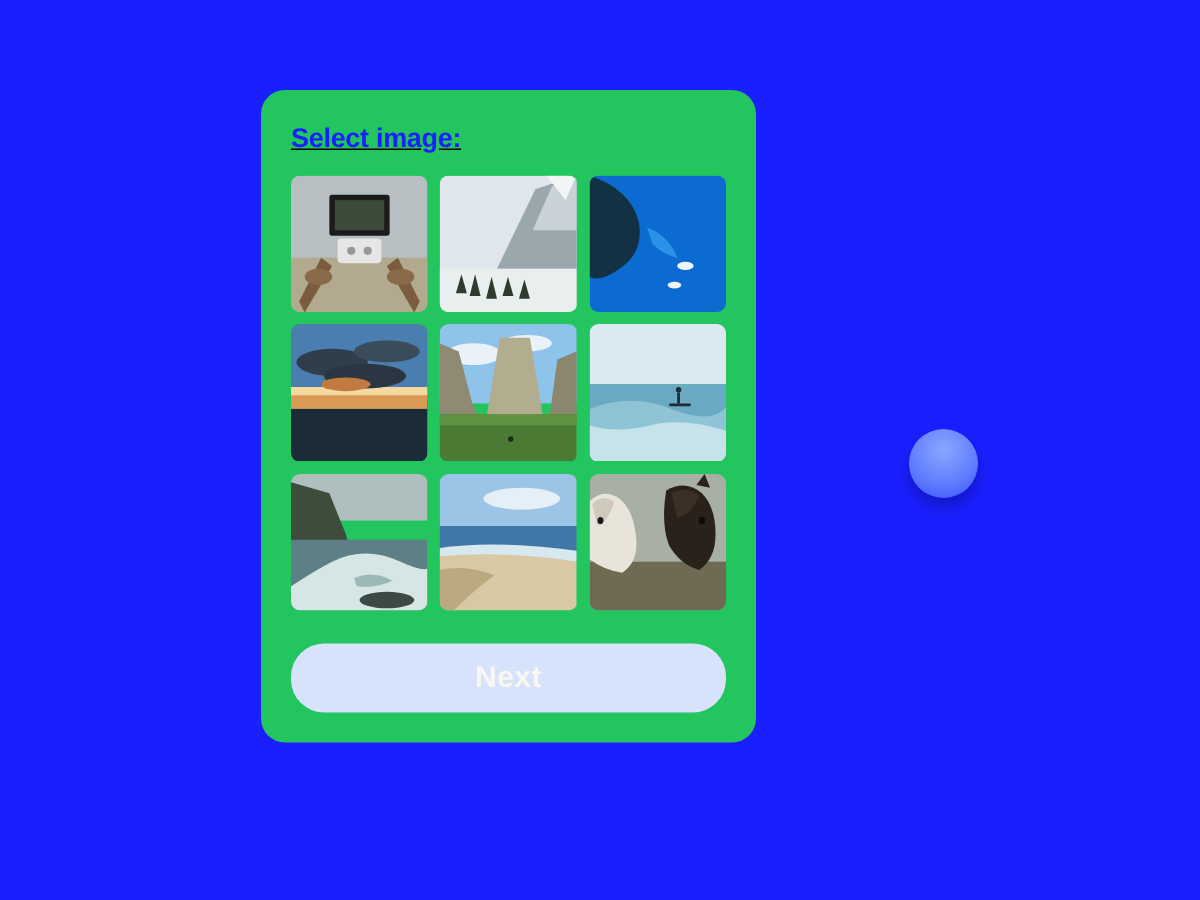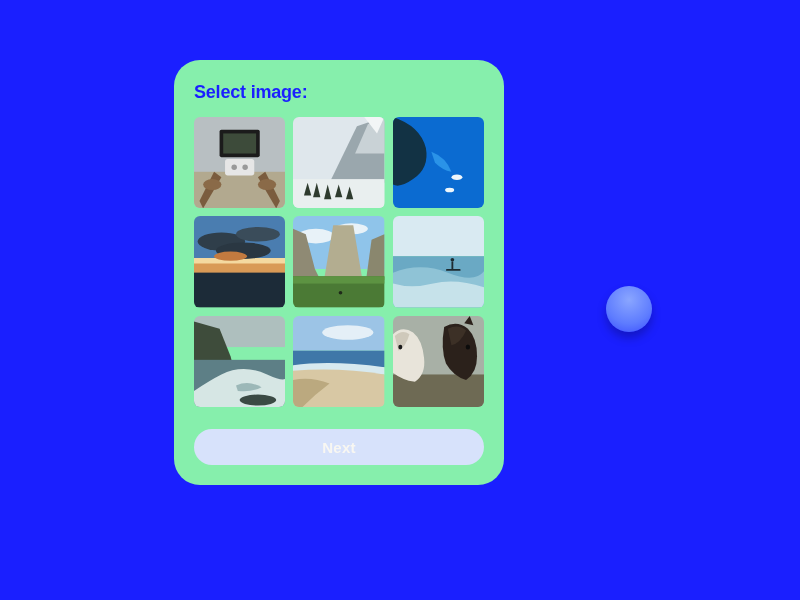--- a/index.html
+++ b/index.html
@@ -7,23 +7,24 @@
   body {
     background: #1a1fff;
     font-family: -apple-system, BlinkMacSystemFont, "Segoe UI", Arial, sans-serif;
     position: relative;
   }
   .card {
     position: absolute;
     left: 174px;
     top: 60px;
     width: 330px;
-    background: #86efac;
-    border-radius: 26px;
+    background: #22c55e;
+    border-radius: 16px;
     padding: 22px 20px 20px 20px;
+    text-decoration: underline;
   }
   .title {
     color: #1a1fff;
     font-weight: 800;
     font-size: 18px;
     margin-bottom: 14px;
     letter-spacing: -0.2px;
   }
   .grid {
     display: grid;
@@ -35,27 +36,27 @@
     width: 100%;
     aspect-ratio: 1/1;
     border-radius: 6px;
     overflow: hidden;
     cursor: pointer;
     position: relative;
   }
   .thumb svg { width: 100%; height: 100%; display: block; }
   .next-btn {
     width: 100%;
-    height: 36px;
+    height: 46px;
     border: none;
     border-radius: 22px;
     background: #d7e2fb;
     color: #f8f7f2;
     font-weight: 800;
-    font-size: 15px;
+    font-size: 20px;
     cursor: pointer;
     letter-spacing: 0.3px;
   }
   .bubble {
     position: absolute;
     left: 606px;
     top: 286px;
     width: 46px;
     height: 46px;
     border-radius: 50%;

